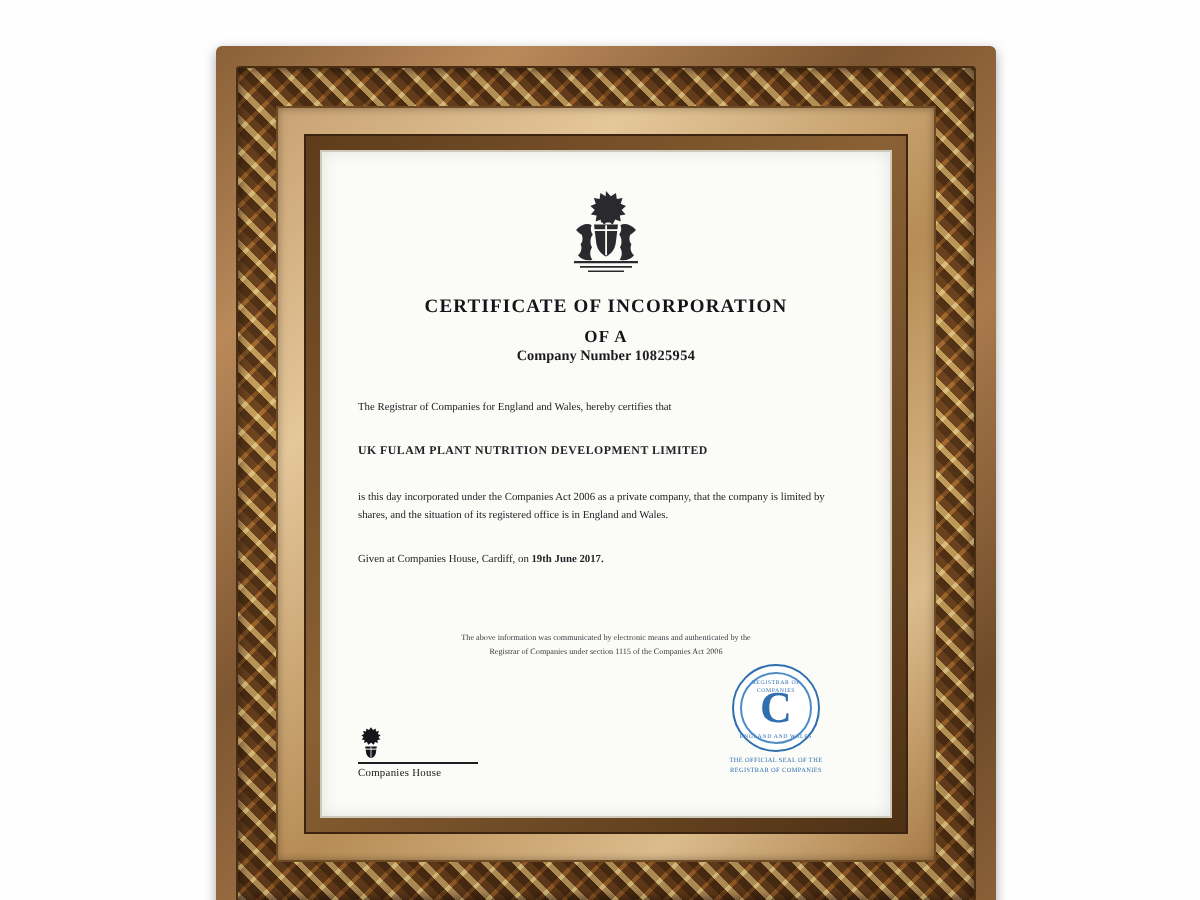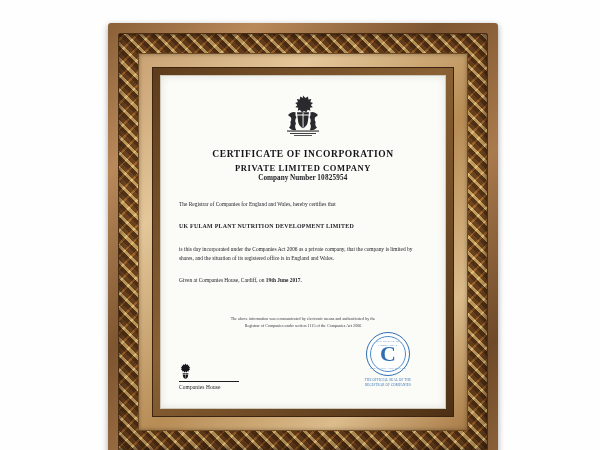--- a/index.html
+++ b/index.html
@@ -214,21 +214,21 @@
             <path d="M14 21 c2.6-3 6-3.6 7.8-2.4 -0.7 1.5-0.4 3.4 .6 4.6 -1.3 1.6-1.6 4.4-.4 6.4 -1.2 1.9-1.2 4.6 .2 6.3 -2.6 .8-5.6-.2-7.2-2.3 1.6-1.2 2.2-3.6 1.3-5.5 1.1-1.2 1.3-3.3 .5-4.8 -1-.6-2-1.4-2.8-2.3z"></path>
             <path d="M44 21 c-2.6-3-6-3.6-7.8-2.4 .7 1.5 .4 3.4-.6 4.6 1.3 1.6 1.6 4.4 .4 6.4 1.2 1.9 1.2 4.6-.2 6.3 2.6 .8 5.6-.2 7.2-2.3 -1.6-1.2-2.2-3.6-1.3-5.5 -1.1-1.2-1.3-3.3-.5-4.8 1-.6 2-1.4 2.8-2.3z"></path>
             <path d="M13 36.5 h32 v1.1 h-32z"></path>
             <path d="M16 39 h26 v0.9 h-26z"></path>
             <path d="M20 41.2 h18 v0.8 h-18z"></path>
           </g>
         </svg>
 
         <div class="cert-title">
           <div>CERTIFICATE OF INCORPORATION</div>
-          <div class="l2">PRIVATE LIMITED COMPANY</div>
+          <div class="l2">OF A</div>
         </div>
 
         <div class="company-number">
           <span>Company Number</span>
           <span class="num">10825954</span>
         </div>
 
         <div class="body-block">
           <p class="para">The Registrar of Companies for England and Wales, hereby certifies that</p>
           <p class="company-name">UK FULAM PLANT NUTRITION DEVELOPMENT LIMITED</p>

